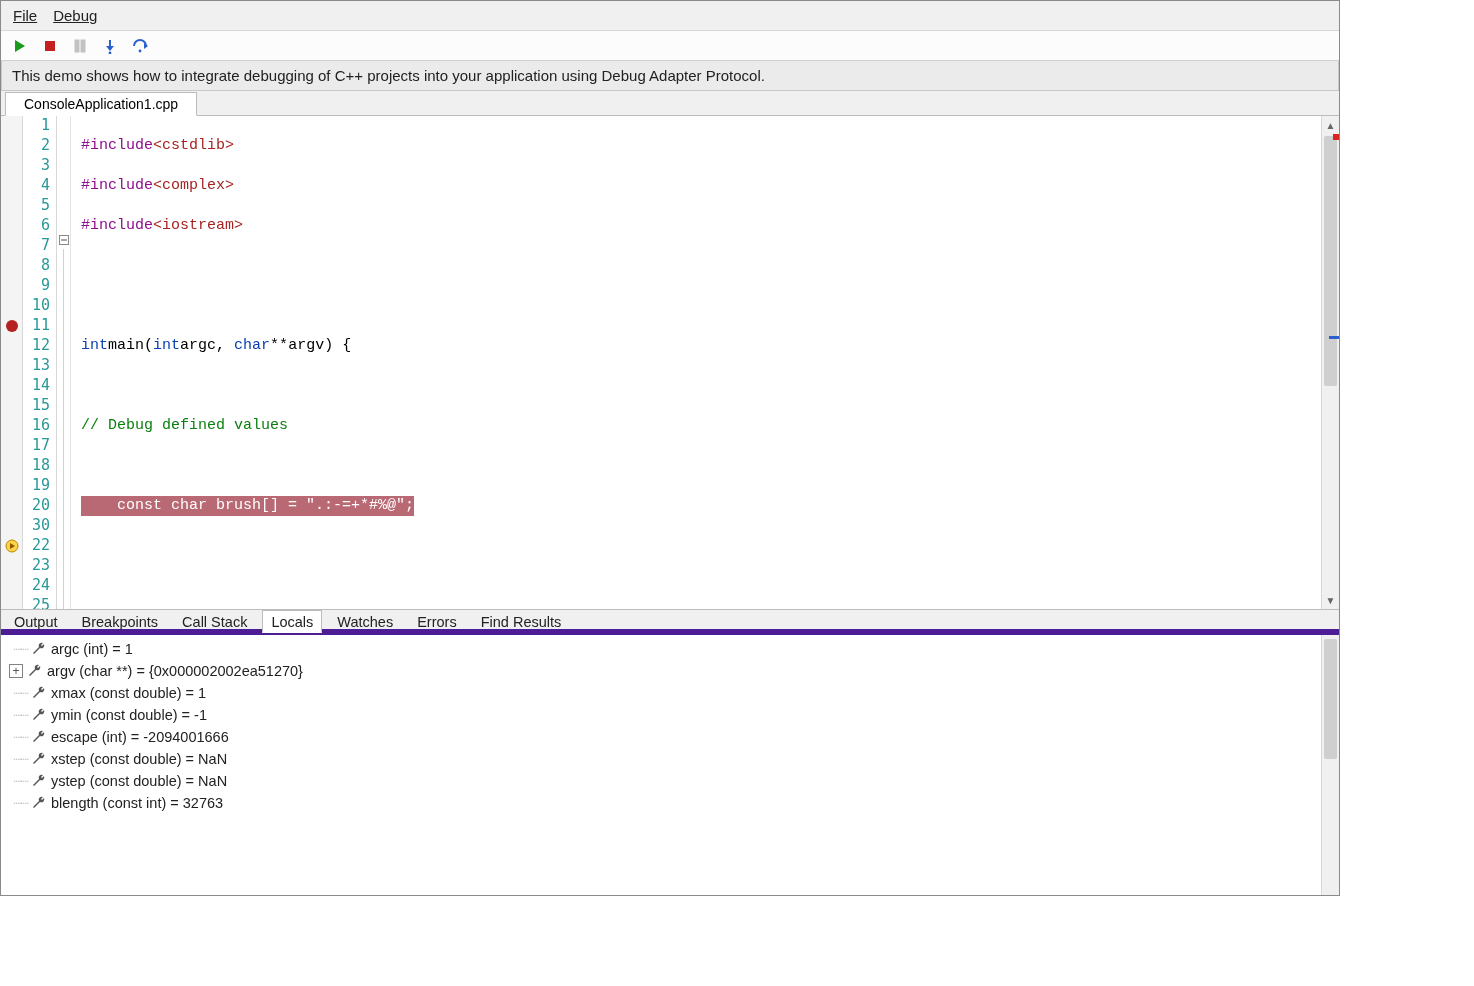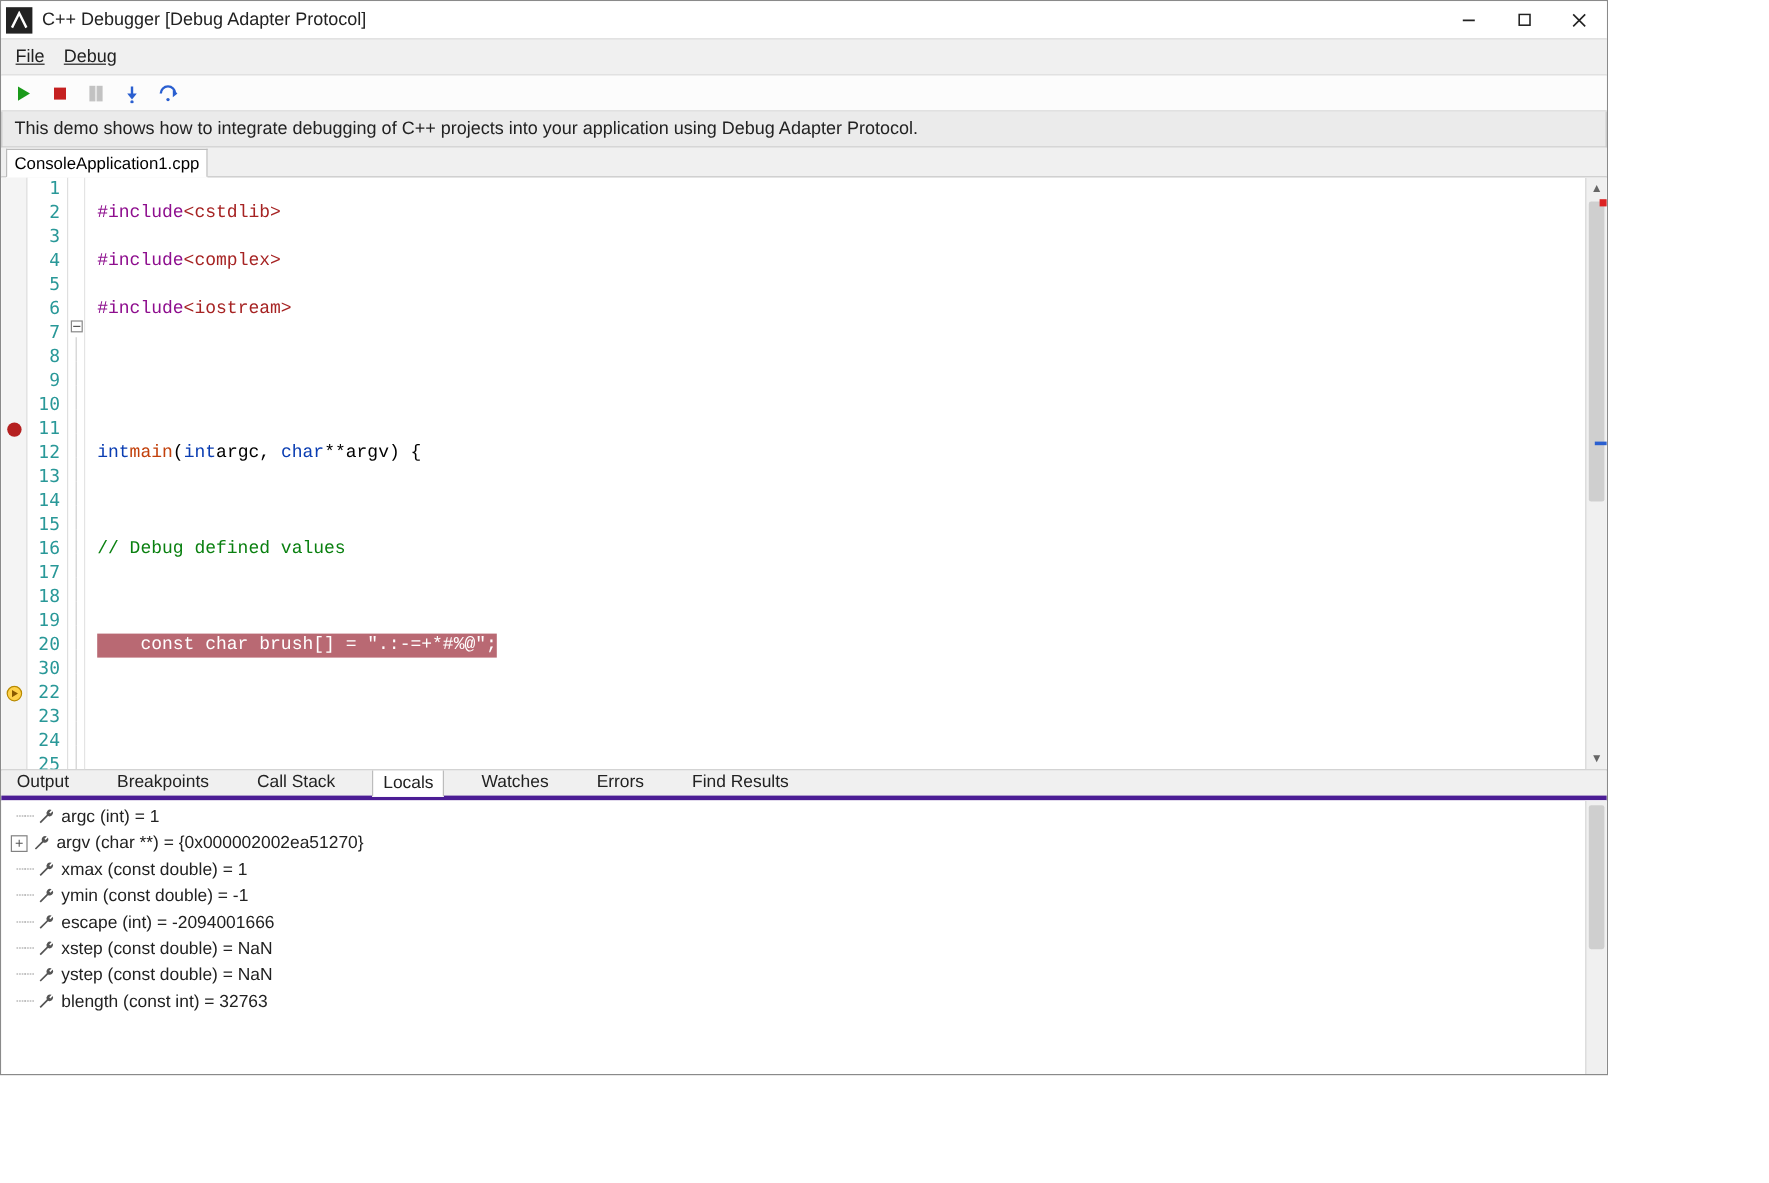--- a/index.html
+++ b/index.html
@@ -18,21 +18,21 @@
   .menuitem .u { text-decoration:underline; }
   
   .toolbar { display:flex; align-items:center; height:30px; background:#fcfcfc; border-bottom:1px solid #d0d0d0; padding:0 10px; gap:12px;}
   .tb-btn { width:18px; height:18px; display:flex; align-items:center; justify-content:center; }
   .tb-btn svg { width:16px; height:16px; }
   .disabled svg * { stroke:#c2c2c2 !important; fill:#c2c2c2 !important; }
   
   .infostrip { background:#ebebeb; border:1px solid #c8c8c8; border-top:none; padding:6px 10px; font-size:15px; color:#222; }
   
   .tabrow { display:flex; align-items:flex-end; height:25px; background:#f0f0f0; border-bottom:1px solid #bcbcbc; padding-left:4px;}
-  .filetab { background:#ffffff; border:1px solid #bcbcbc; border-bottom:1px solid #ffffff; padding:2px 6px; margin-bottom:-1px; font-size:14px; height:24px; display:flex; align-items:center;}
+  .filetab { background:#ffffff; border:1px solid #bcbcbc; border-bottom:1px solid #ffffff; padding:2px 18px; margin-bottom:-1px; font-size:14px; height:24px; display:flex; align-items:center;}
   
   .editor-wrap { flex:0 0 auto; height: 494px; display:flex; border-bottom:1px solid #bcbcbc; }
   .editor { flex:1; display:flex; position:relative; overflow:hidden; background:#ffffff;}
   .bp-gutter { width:22px; background:#f4f4f4; border-right:1px solid #d8d8d8;}
   .ln-gutter { width:34px; background:#ffffff; border-right:1px solid #d8d8d8; color:#299898; font-family:Consolas,monospace; font-size:15px; text-align:right; padding-right:6px;}
   .fold-gutter { width:14px; background:#ffffff; border-right:1px solid #e4e4e4; display:flex; flex-direction:column;}
   .codecol { flex:1; font-family:Liberation Mono, monospace; font-size:15px; line-height:20px; padding-left:10px; white-space:pre; position:relative;}
   .row { height:20px; display:flex; align-items:center; position:relative;}
   .bp-row { height:20px; display:flex; align-items:center; justify-content:center;}
   .ln-row { height:20px; }
@@ -41,72 +41,46 @@
   .fold-cell { height:20px; display:flex; align-items:center; justify-content:center;}
   .fold-line { width:1px; height:20px; background:#d0d0d0; margin:0 auto;}
   .fold-box { width:10px; height:10px; border:1px solid #888; background:#fff; position:relative;}
   .fold-box::before { content:''; position:absolute; left:1px; right:1px; top:50%; height:1px; background:#555; transform:translateY(-50%);}
   
   .k-pp { color:#8e0e8e; } 
   .k-inc { color:#a62323; } 
   .k-kw { color:#0a3db2; } 
   .k-ty { color:#0a3db2; } 
   .k-id { color:#000000; }
-  .k-fn { color:#c2410c; } 
+  .k-fn { color:#000000; } 
   .k-cm { color:#0a8010; }
   .hl-bp { background:#b96973; color:#ffffff; display:inline-block; height:20px;}
   
   .editor-scrollbar { width:18px; background:#f0f0f0; border-left:1px solid #d8d8d8; position:relative;}
   .scroll-thumb { position:absolute; left:2px; right:2px; top:20px; height:250px; background:#cfcfcf; border-radius:2px;}
   .scroll-arrow { position:absolute; left:0;right:0; height:18px; display:flex; align-items:center; justify-content:center; color:#666; font-size:10px;}
   .ov-mark { position:absolute; right:0; width:6px; height:6px; }
   
   .panel { flex:1; display:flex; flex-direction:column; overflow:hidden;}
-  .panel-tabs { display:flex; align-items:flex-end; height:25px; background:#f0f0f0; border-bottom:4px solid #4c1d95; padding-left:4px; gap:22px;}
+  .panel-tabs { display:flex; align-items:flex-start; height:25px; background:#f0f0f0; border-bottom:6px solid #4c1d95; padding-left:4px; gap:6px;}
   .ptab { padding:2px 8px; font-size:14.5px; border:1px solid transparent; height:23px; display:flex; align-items:center; color:#222;}
   .ptab.active { background:#ffffff; border:1px solid #bcbcbc; border-bottom:1px solid #ffffff; margin-bottom:-1px;}
   .panel-body { flex:1; overflow:auto; background:#ffffff; padding:3px 2px 3px 2px; position:relative;}
   .tree-row { display:flex; align-items:center; height:22px; font-size:14.5px; color:#222; padding-left:6px;}
   .tree-toggle { width:14px; height:14px; border:1px solid #828282; margin-right:4px; display:flex; align-items:center; justify-content:center; font-size:12px; line-height:1; color:#555; cursor:default;}
   .tree-conn { width:22px; text-align:center; color:#bbb; font-family:monospace; letter-spacing:-2px;}
   .wrench { width:16px; height:16px; margin-right:4px; }
   .panel-scrollbar { position:absolute; right:0; top:0; bottom:0; width:18px; background:#f0f0f0; border-left:1px solid #d8d8d8;}
   .panel-scrollbar .scroll-thumb{ top:4px; height:120px;}
 </style>
 </head>
 <body>
 
 <div class="window">
 
-  <div class="titlebar">
-    <div class="appicon">
-      <svg viewBox="0 0 16 16">
-          <path d="M2 14 L8 2 L14 14" fill="none" stroke="#fff" stroke-width="2"></path>
-        </svg>
-    </div>
-    <div class="title">C++ Debugger [Debug Adapter Protocol]</div>
-    <div class="winctrls">
-      <div class="winbtn">
-        <svg width="12" height="12" viewBox="0 0 12 12">
-            <line x1="1" y1="6" x2="11" y2="6" stroke="#222" stroke-width="1.3"></line>
-          </svg>
-      </div>
-      <div class="winbtn">
-        <svg width="11" height="11" viewBox="0 0 11 11">
-            <rect x="1" y="1" width="9" height="9" fill="none" stroke="#222" stroke-width="1.3"></rect>
-          </svg>
-      </div>
-      <div class="winbtn">
-        <svg width="12" height="12" viewBox="0 0 12 12">
-            <line x1="1" y1="1" x2="11" y2="11" stroke="#222" stroke-width="1.3"></line>
-            <line x1="11" y1="1" x2="1" y2="11" stroke="#222" stroke-width="1.3"></line>
-          </svg>
-      </div>
-    </div>
-  </div>
 
   <div class="menubar">
     <div class="menuitem"><span class="u">File</span></div>
     <div class="menuitem"><span class="u">Debug</span></div>
   </div>
 
   <div class="toolbar">
     <div class="tb-btn">
       <svg viewBox="0 0 16 16">
           <polygon points="3,2 13,8 3,14" fill="#1a9a1a"></polygon>

